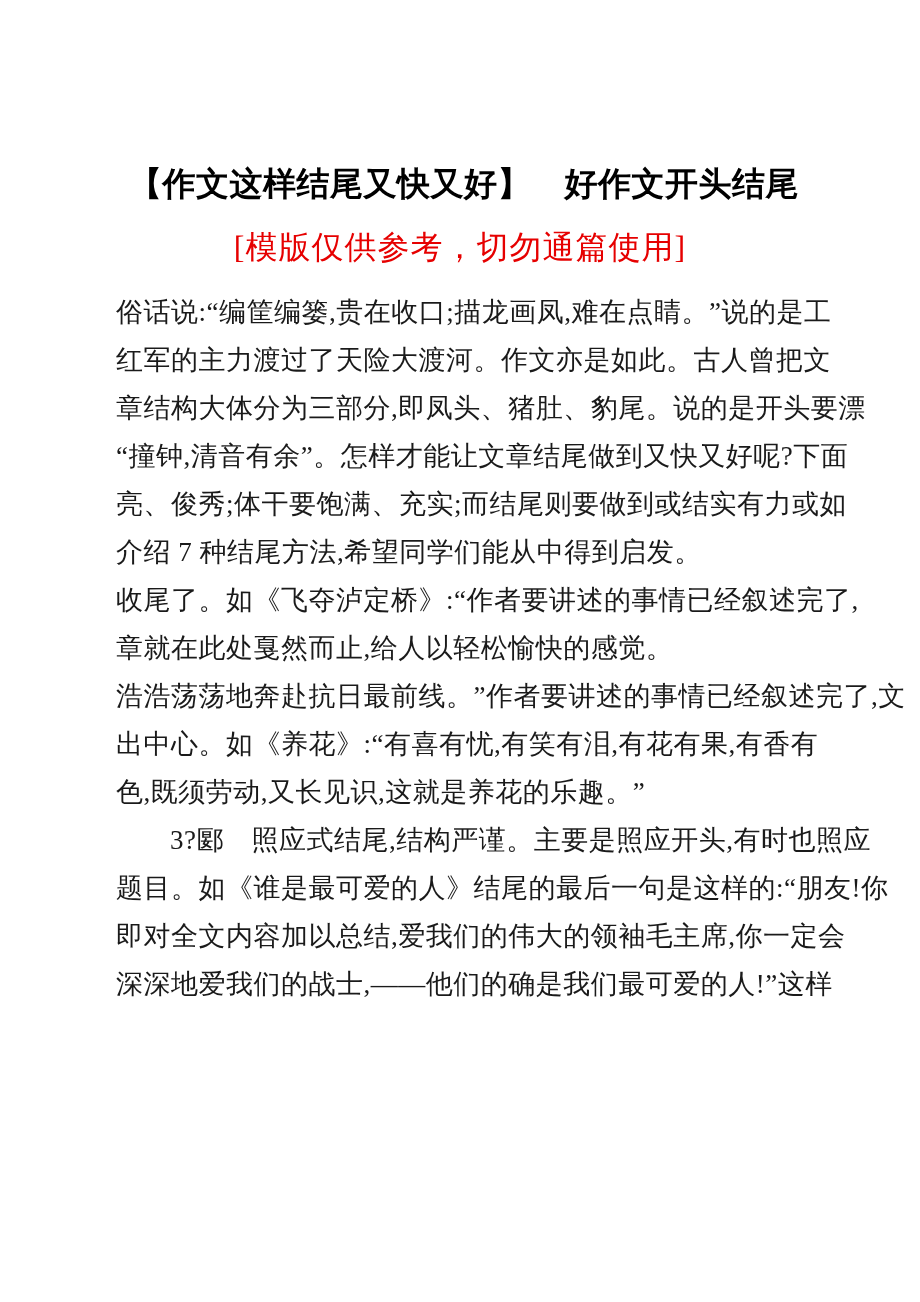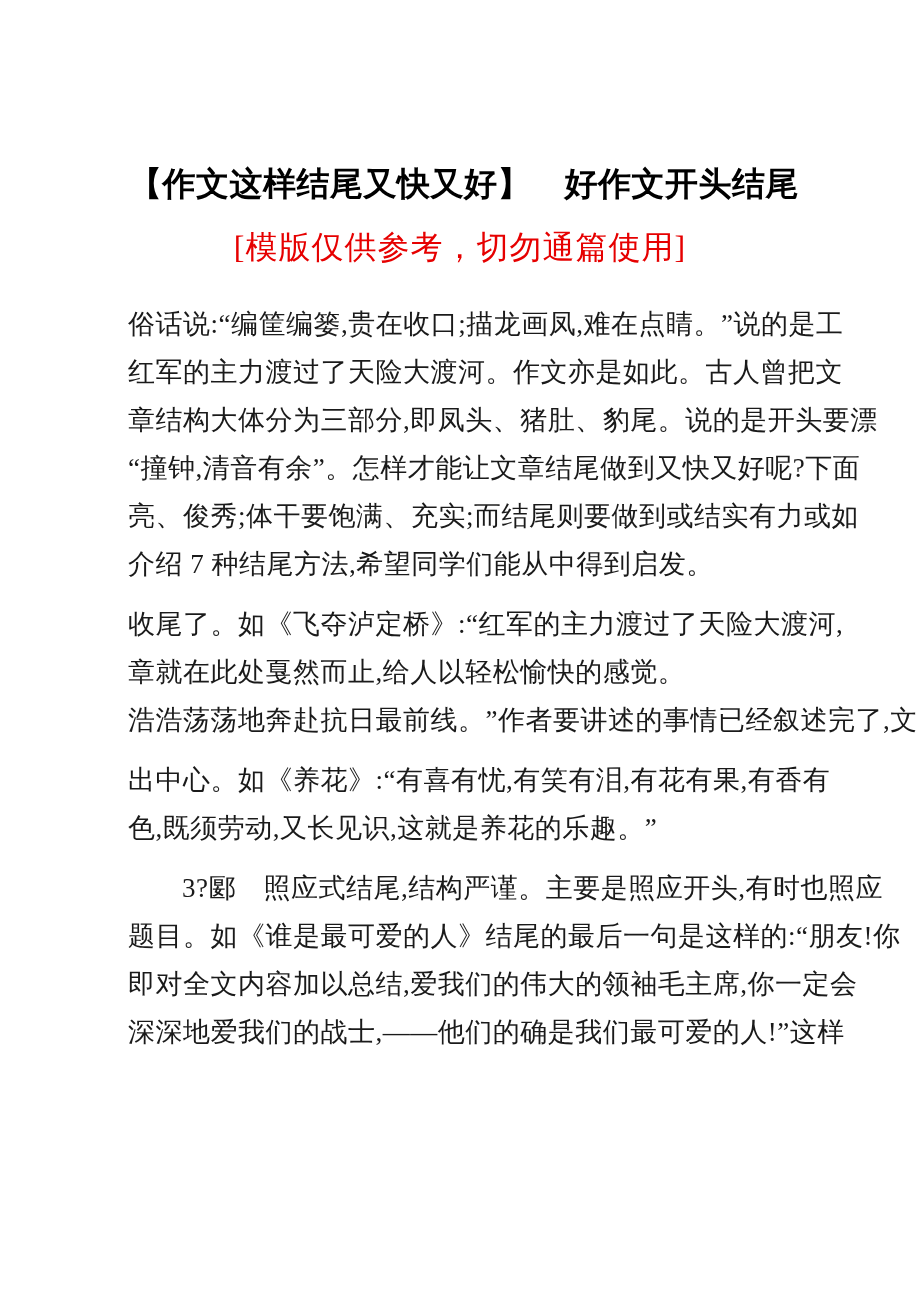--- a/index.html
+++ b/index.html
@@ -43,21 +43,21 @@
   }
   .doc-body {
     position: absolute;
     top: 288px;
     left: 116px;
     width: 746px;
     font-size: 27px;
     color: #1a1a1a;
   }
   .paragraph {
-    margin: 12px;
+    margin: 0;
     font-family: Liberation Serif, serif;
   }
   .text-line {
     height: 48px;
     line-height: 48px;
     white-space: pre;
     letter-spacing: 0.5px;
   }
   .text-line.indent {
     text-indent: 54px;
@@ -77,21 +77,21 @@
     <div class="paragraph">
       <div class="text-line">俗话说:“编筐编篓,贵在收口;描龙画凤,难在点睛。”说的是工</div>
       <div class="text-line">红军的主力渡过了天险大渡河。作文亦是如此。古人曾把文</div>
       <div class="text-line">章结构大体分为三部分,即凤头、猪肚、豹尾。说的是开头要漂</div>
       <div class="text-line">“撞钟,清音有余”。怎样才能让文章结尾做到又快又好呢?下面</div>
       <div class="text-line">亮、俊秀;体干要饱满、充实;而结尾则要做到或结实有力或如</div>
       <div class="text-line">介绍 7 种结尾方法,希望同学们能从中得到启发。</div>
     </div>
 
     <div class="paragraph">
-      <div class="text-line">收尾了。如《飞夺泸定桥》:“红军的主力渡过了天险大渡河,</div>
+      <div class="text-line">收尾了。如《飞夺泸定桥》:“作者要讲述的事情已经叙述完了,</div>
       <div class="text-line">章就在此处戛然而止,给人以轻松愉快的感觉。</div>
       <div class="text-line">浩浩荡荡地奔赴抗日最前线。”作者要讲述的事情已经叙述完了,文</div>
     </div>
 
     <div class="paragraph">
       <div class="text-line">出中心。如《养花》:“有喜有忧,有笑有泪,有花有果,有香有</div>
       <div class="text-line">色,既须劳动,又长见识,这就是养花的乐趣。”</div>
     </div>
 
     <div class="paragraph">

